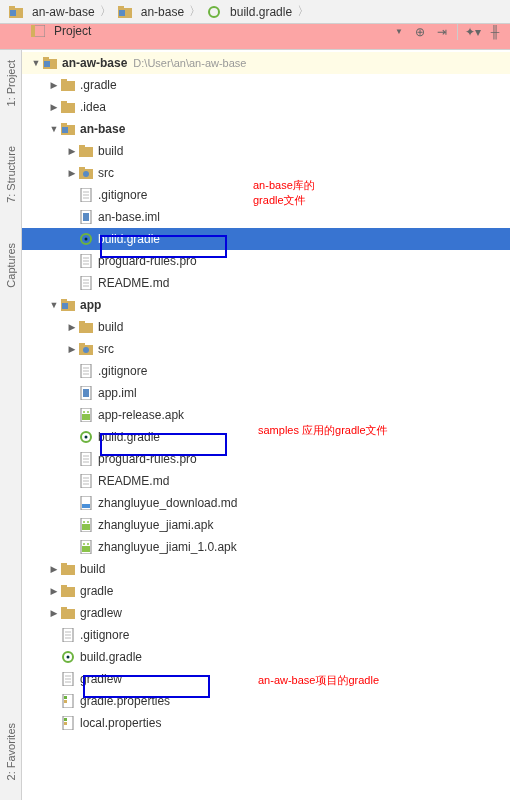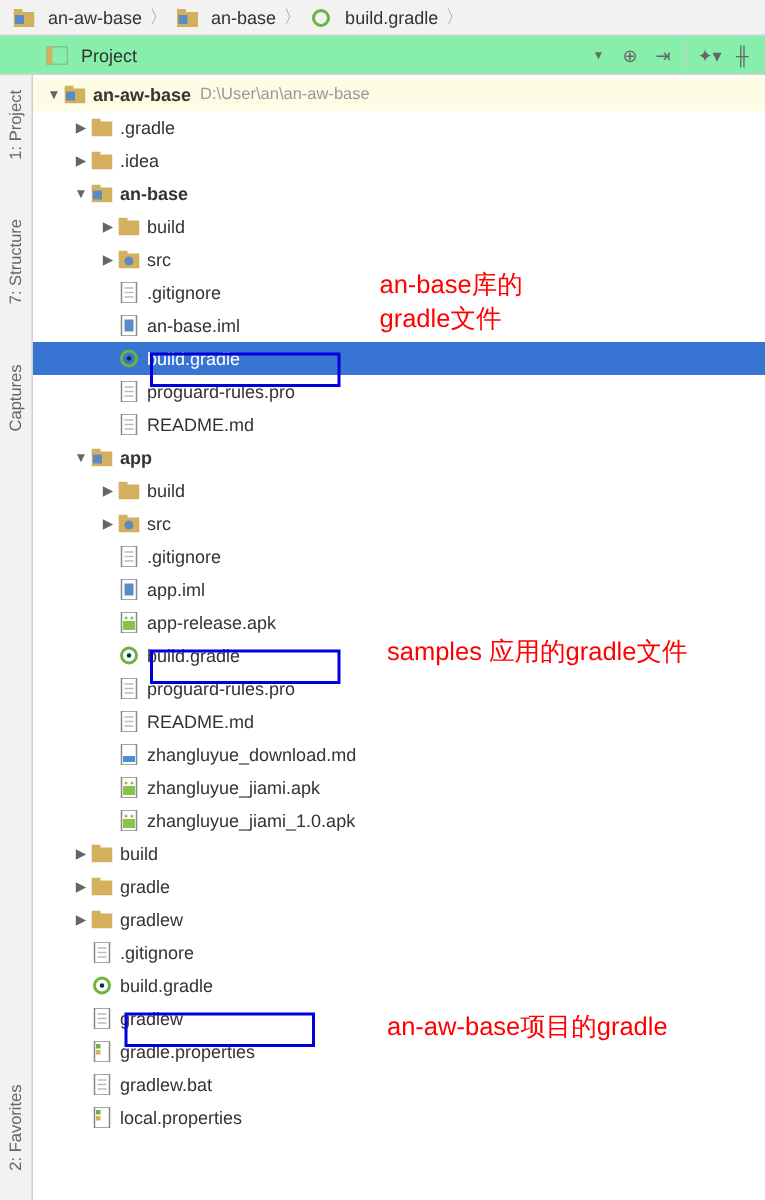--- a/index.html
+++ b/index.html
@@ -1,38 +1,38 @@
 <!DOCTYPE html>
 <html><head>
 <meta charset="utf-8">
 <style>
   * { box-sizing: border-box; margin: 0; padding: 0; }
   body { font-family: "Segoe UI", Tahoma, sans-serif; font-size: 12px; color: #333; background: #fff; width: 510px; height: 800px; overflow: hidden; position: relative; }
   .breadcrumb { display: flex; align-items: center; height: 24px; background: #f2f2f2; border-bottom: 1px solid #d0d0d0; padding-left: 4px; }
   .crumb { display: flex; align-items: center; gap: 4px; padding: 0 4px; height: 100%; }
   .crumb-sep { color: #999; padding: 0 1px; }
-  .toolbar { display: flex; align-items: center; height: 26px; background: #86efac; border-bottom: 1px solid #d0d0d0; }
+  .toolbar { display: flex; align-items: flex-start; height: 26px; background: #fca5a5; border-bottom: 1px solid #d0d0d0; }
   .tb-left { display: flex; align-items: center; gap: 4px; padding-left: 30px; flex: 1; }
   .tb-right { display: flex; align-items: center; gap: 8px; padding-right: 8px; }
   .tb-icon { width: 14px; height: 14px; display: inline-flex; align-items: center; justify-content: center; cursor: pointer; color: #666; }
   .dropdown-arrow { font-size: 8px; color: #666; }
   .sidebar-left { position: absolute; left: 0; top: 50px; bottom: 0; width: 22px; background: #f2f2f2; border-right: 1px solid #d0d0d0; display: flex; flex-direction: column; align-items: center; gap: 40px; padding-top: 10px; }
   .side-label { writing-mode: vertical-rl; transform: rotate(180deg); font-size: 11px; color: #666; cursor: pointer; display: flex; align-items: center; gap: 4px; }
   .tree { position: absolute; left: 22px; right: 0; top: 50px; bottom: 0; overflow: auto; background: #fff; padding-top: 2px; }
   .row { display: flex; align-items: center; height: 22px; padding-left: 8px; white-space: nowrap; cursor: pointer; position: relative; }
   .row.selected { background: #3874d1; color: #fff; }
   .arrow { width: 12px; display: inline-flex; justify-content: center; font-size: 9px; color: #666; }
   .row.selected .arrow { color: #fff; }
   .indent { display: inline-block; }
   .icon { width: 16px; height: 14px; display: inline-flex; align-items: center; justify-content: center; margin-right: 4px; flex-shrink: 0; }
   .label { }
   .path-text { color: #999; margin-left: 6px; font-size: 11px; }
   .bold { font-weight: bold; }
   .highlight-row { background: #fffce6; }
-  .annotation { position: absolute; color: #ff0000; font-size: 17px; font-family: sans-serif; pointer-events: none; }
+  .annotation { position: absolute; color: #ff0000; font-size: 11px; font-family: sans-serif; pointer-events: none; }
   .highlight-box { position: absolute; border: 2px solid #0000dd; pointer-events: none; }
   .sep-v { width: 1px; height: 16px; background: #ccc; }
 </style>
 </head>
 <body>
 
 <div class="breadcrumb">
   <span class="crumb">
     <span class="icon">
         <svg width="14" height="12">
@@ -460,33 +460,20 @@
         </svg>
       </span>
       <span class="label">gradle.properties</span>
     </div>
     <div class="row">
       <span class="indent" style="width: 18px;"></span>
       <span class="arrow"></span>
       <span class="icon">
         <svg width="12" height="14">
           <rect x="1" y="0" width="10" height="14" fill="#fff" stroke="#888"></rect>
-          <line x1="3" y1="4" x2="9" y2="4" stroke="#bbb"></line>
-          <line x1="3" y1="7" x2="9" y2="7" stroke="#bbb"></line>
-          <line x1="3" y1="10" x2="9" y2="10" stroke="#bbb"></line>
-        </svg>
-      </span>
-      <span class="label">gradlew.bat</span>
-    </div>
-    <div class="row">
-      <span class="indent" style="width: 18px;"></span>
-      <span class="arrow"></span>
-      <span class="icon">
-        <svg width="12" height="14">
-          <rect x="1" y="0" width="10" height="14" fill="#fff" stroke="#888"></rect>
           <rect x="2" y="2" width="3" height="3" fill="#6db33f"></rect>
           <rect x="2" y="6" width="3" height="3" fill="#d4b05e"></rect>
         </svg>
       </span>
       <span class="label">local.properties</span>
     </div>
   </div>
 
 <div class="annotation" style="top:178px;left:253px">
   <div>an-base库的</div>

